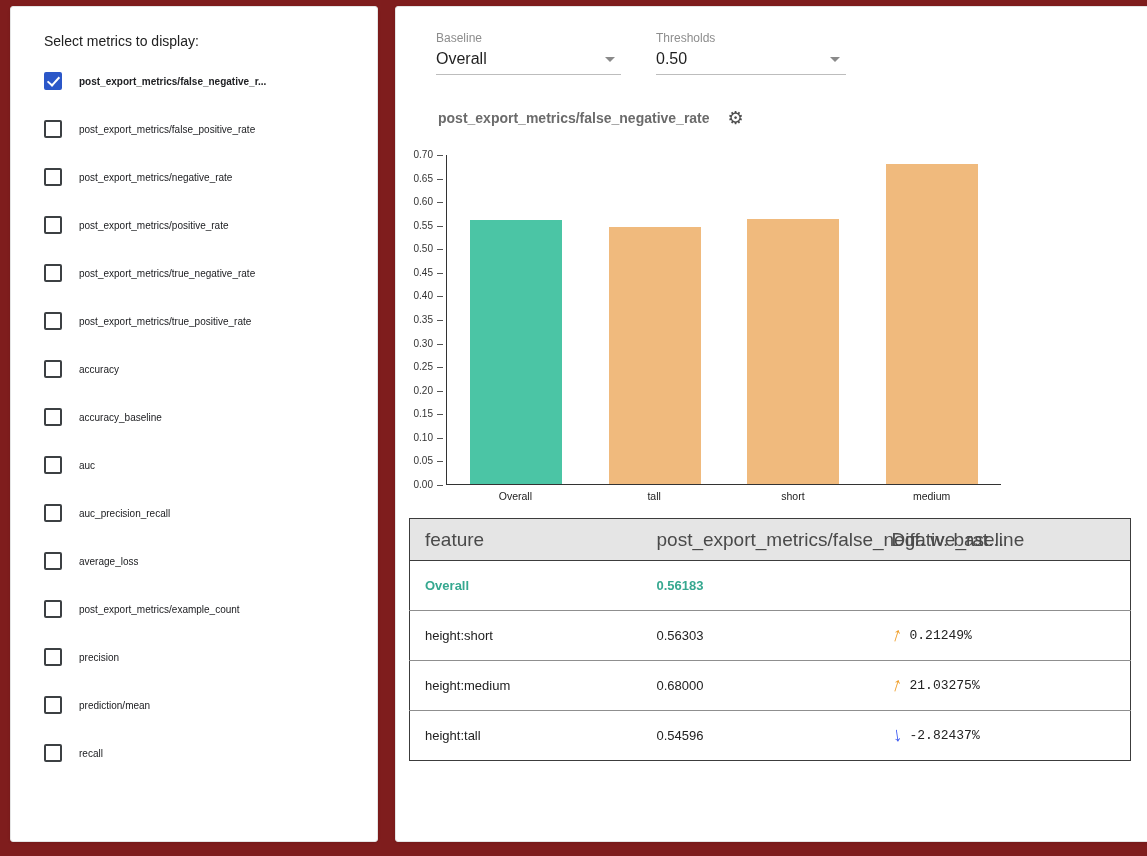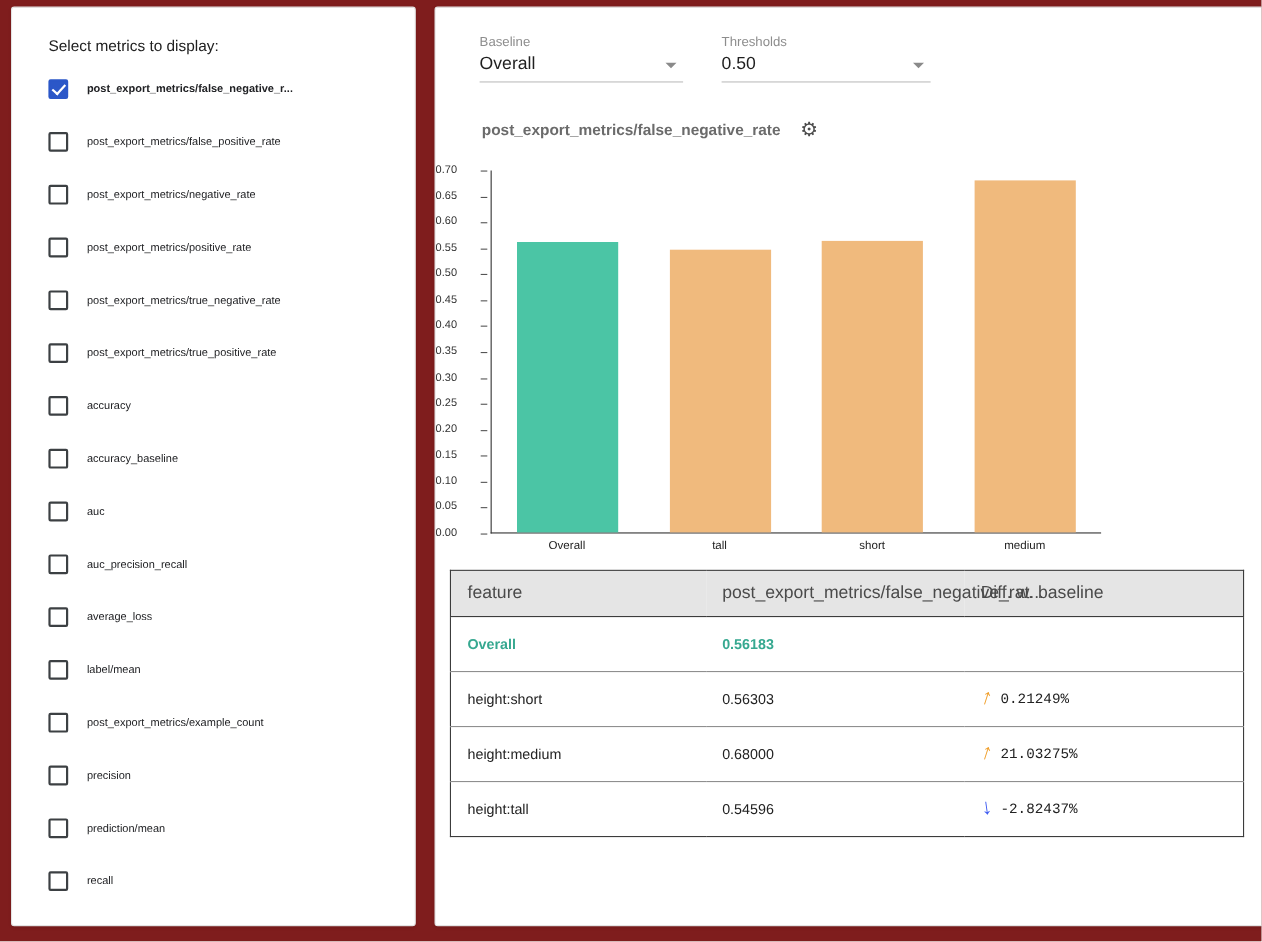--- a/index.html
+++ b/index.html
@@ -57,21 +57,21 @@
 
   
   .chart-header { display: flex; align-items: center; gap: 18px; margin: 34px 0 0 42px; }
   .chart-title { font-size: 14px; font-weight: bold; color: #6b6b6b; }
   .gear { font-size: 18px; color: #4c4c4c; cursor: pointer; line-height: 1; }
 
   .chart { display: flex; margin-top: 28px; height: 330px; }
   .y-axis { position: relative; width: 50px; height: 330px; flex: none; }
   .ytick {
     position: absolute; left: 0; right: 0;
-    text-align: left; padding-right: 13px;
+    text-align: right; padding-right: 13px;
     transform: translateY(50%);
     font-size: 10px; color: #333; line-height: 1;
   }
   .ytick::after {
     content: ""; position: absolute; right: 3px; top: 50%;
     width: 6px; height: 1px; background: #555;
   }
   .plot {
     position: relative; width: 555px; height: 330px; flex: none;
     border-left: 1px solid #333; border-bottom: 1px solid #333;
@@ -86,21 +86,21 @@
   .metrics-table {
     border-collapse: collapse; table-layout: fixed;
     width: 721px; margin: 16px 0 0 13px;
     font-size: 13px; color: #222;
     border: 1px solid #3c3c3c;
   }
   .metrics-table th {
     background: var(--table-header-bg);
     text-align: left; font-weight: normal; color: #4a4a4a;
     height: 42px; padding: 0 15px;
-    border-bottom: 1px solid #3c3c3c; font-size: 16px;
+    border-bottom: 1px solid #3c3c3c; font-size: 19px;
   }
   .col-feature { width: 232px; }
   .col-value   { width: 235px; }
   .col-diff    { width: 254px; }
   .metrics-table td { height: 50px; padding: 0 15px; border-bottom: 1px solid #8f8f8f; background: #fff; }
   .metrics-table tr:last-child td { border-bottom: none; }
   .metrics-table tr.baseline td { color: var(--baseline-text); font-weight: bold; }
   .arrow { display: inline-block; vertical-align: middle; font-size: 20px; font-weight: bold; margin: -2px 8px 0 0; }
   .arrow.up   { color: var(--up-arrow); transform: rotate(18deg); }
   .arrow.down { color: var(--down-arrow); transform: rotate(-8deg); }
@@ -150,24 +150,20 @@
           <span class="cb"></span>
           <span class="metric-label">auc</span>
         </label>
         <label class="metric-item">
           <span class="cb"></span>
           <span class="metric-label">auc_precision_recall</span>
         </label>
         <label class="metric-item">
           <span class="cb"></span>
           <span class="metric-label">average_loss</span>
-        </label>
-        <label class="metric-item">
-          <span class="cb"></span>
-          <span class="metric-label">label/mean</span>
         </label>
         <label class="metric-item">
           <span class="cb"></span>
           <span class="metric-label">post_export_metrics/example_count</span>
         </label>
         <label class="metric-item">
           <span class="cb"></span>
           <span class="metric-label">precision</span>
         </label>
         <label class="metric-item">

